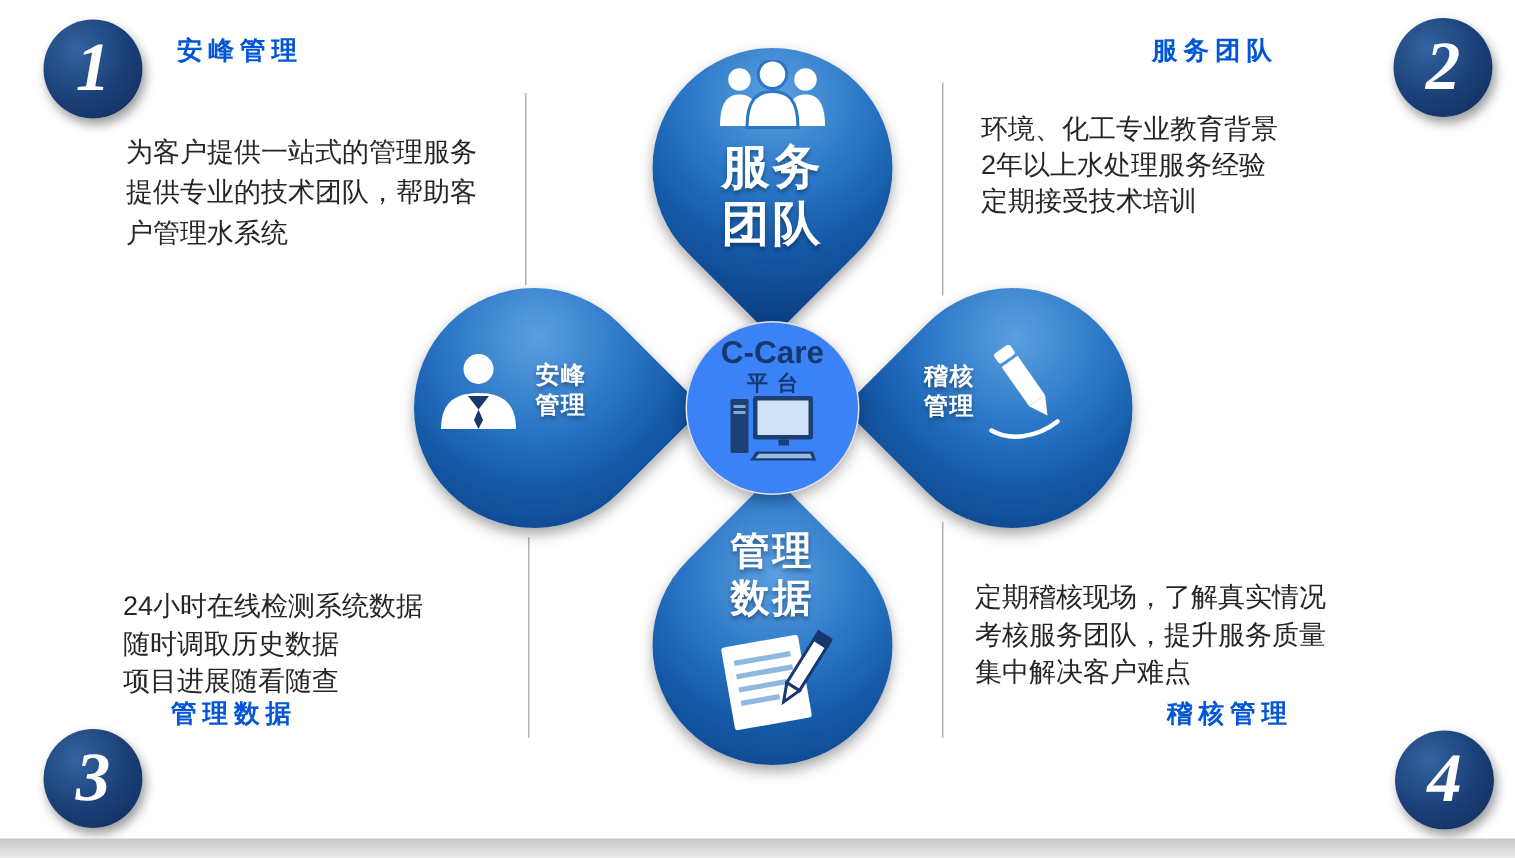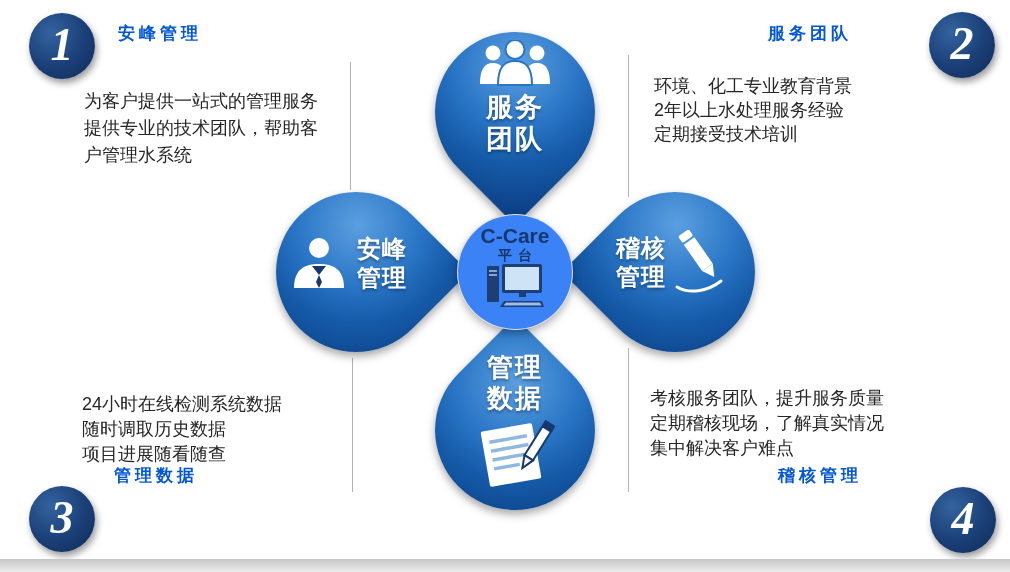--- a/index.html
+++ b/index.html
@@ -16,23 +16,23 @@
   .petal-top   {left:435px;top:32px; border-radius:50% 50% 0 50%;}
   .petal-bottom{left:435px;top:350px;border-radius:0 50% 50% 50%;}
   .petal-left  {left:276px;top:192px;border-radius:50% 0 50% 50%;}
   .petal-right {left:595px;top:192px;border-radius:50% 50% 50% 0;}
 
   
   .petal-content{position:absolute;z-index:2;color:#fff;}
   .petal-label{font-weight:bold;letter-spacing:2px;text-shadow:0 2px 3px rgba(0,0,0,.35);}
   .petal-label span{display:block;}
   .pc-top{left:440px;top:40px;width:150px;text-align:center;}
-  .pc-top .petal-label{font-size:27px;line-height:1.18;margin-top:2px;}
+  .pc-top .petal-label{font-size:32px;line-height:1.18;margin-top:2px;}
   .pc-left{left:290px;top:234px;display:flex;align-items:center;gap:9px;}
-  .pc-left .petal-label,.pc-right .petal-label{font-size:24px;line-height:1.22;letter-spacing:1px;}
+  .pc-left .petal-label,.pc-right .petal-label{font-size:16px;line-height:1.22;letter-spacing:1px;}
   .pc-right{left:616px;top:230px;display:flex;align-items:center;gap:6px;}
   .pc-bottom{left:440px;top:352px;width:150px;text-align:center;}
   .pc-bottom .petal-label{font-size:26px;line-height:1.18;margin-bottom:4px;}
 
   
   .center-circle{position:absolute;left:458px;top:215px;width:114px;height:114px;border-radius:50%;
                  background:#3b82f6;z-index:3;display:flex;flex-direction:column;align-items:center;
                  padding-top:9px;box-sizing:border-box;
                  box-shadow:0 0 0 1px #e3e3e3, 0 4px 10px rgba(0,0,0,.35);}
   .center-title{font-weight:bold;font-size:21px;color:#16386e;line-height:1.1;}
@@ -186,19 +186,19 @@
     <div>24小时在线检测系统数据</div>
     <div>随时调取历史数据</div>
     <div>项目进展随看随查</div>
   </div>
 
   <div class="num-circle nc-4">
     <span>4</span>
   </div>
   <div class="heading hd-br">稽核管理</div>
   <div class="textblock tb-br">
+    <div>定期稽核现场，了解真实情况</div>
     <div>考核服务团队，提升服务质量</div>
-    <div>定期稽核现场，了解真实情况</div>
     <div>集中解决客户难点</div>
   </div>
 
   <div class="footer-bar"></div>
 </div>
 
 </body></html>

